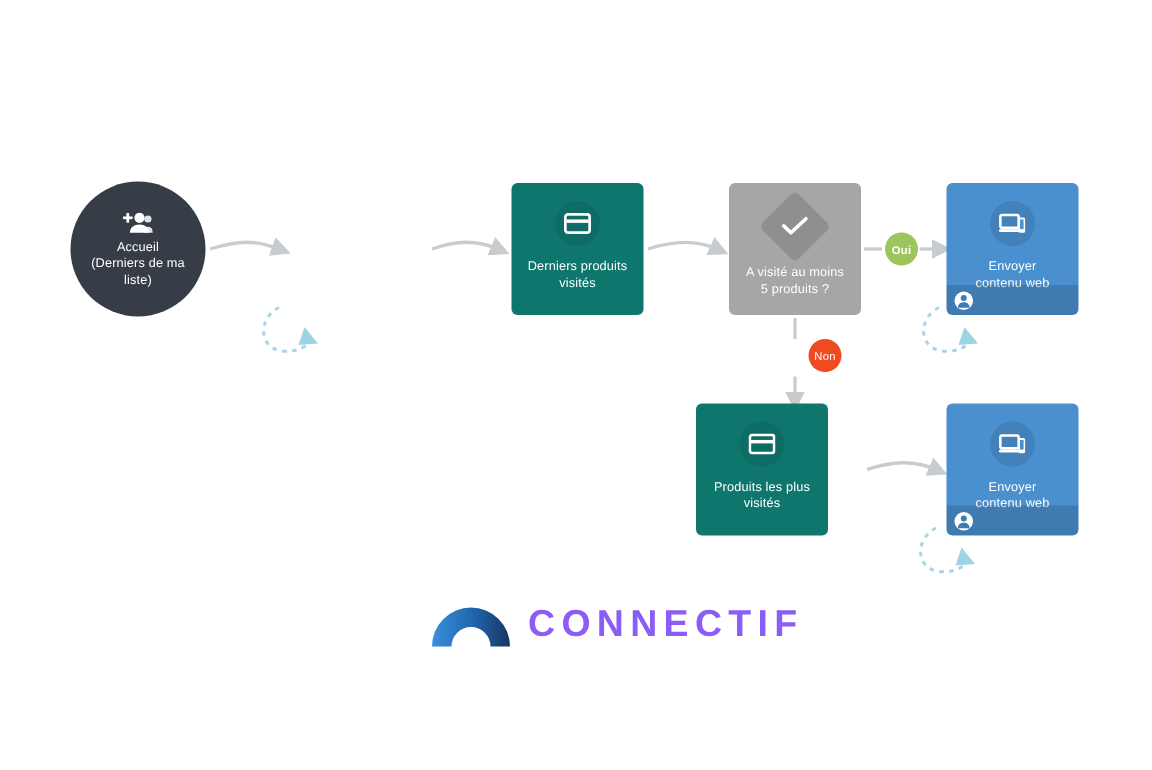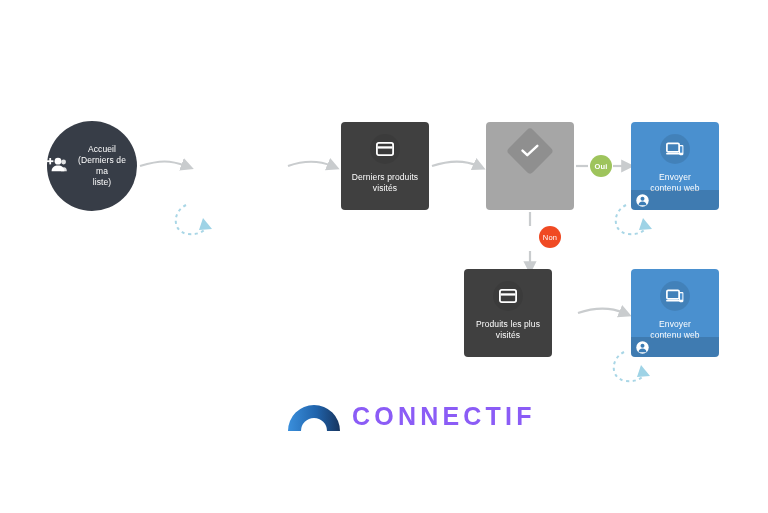--- a/index.html
+++ b/index.html
@@ -33,20 +33,21 @@
   }
 
   
   .start-node {
     position: absolute;
     width: 90px;
     height: 90px;
     border-radius: 50%;
     background: #373d47;
     display: flex;
+    flex-direction: column;
     align-items: center;
     justify-content: center;
     color: #ffffff;
     text-align: center;
     z-index: 5;
   }
   .start-node .sn-icon {
     margin-bottom: 3px;
     line-height: 0;
   }
@@ -64,21 +65,21 @@
     height: 88px;
     border-radius: 4px;
     color: #ffffff;
     z-index: 5;
     overflow: hidden;
     display: flex;
     flex-direction: column;
     align-items: center;
   }
   .node.blue   { background: #4a90cf; }
-  .node.purple { background: #404040; }
+  .node.purple { background: #0f766e; }
   .node.gray   { background: #a6a6a6; }
 
   .node .n-iconwrap {
     margin-top: 12px;
     width: 30px;
     height: 30px;
     border-radius: 6px;
     display: flex;
     align-items: center;
     justify-content: center;
@@ -233,20 +234,24 @@
       <div>visités</div>
     </div>
   </div>
 
   <div class="node gray" style="left:486px; top:122px;">
     <div class="n-iconwrap">
       <svg width="18" height="14" viewBox="0 0 18 14" xmlns="http://www.w3.org/2000/svg">
         <path d="M1.5,6.6 L6.3,11.2 L16.3,1.8" fill="none" stroke="#ffffff" stroke-width="2.4" stroke-linecap="round" stroke-linejoin="round"></path>
       </svg>
     </div>
+    <div class="n-label">
+      <div>A visité au moins</div>
+      <div>5 produits ?</div>
+    </div>
   </div>
 
   <div class="badge yes" style="left:590px; top:155px;">
     <span>Oui</span>
   </div>
 
   <div class="node blue" style="left:631px; top:122px;">
     <div class="n-iconwrap" style="border-radius:50%; background:rgba(0,0,0,0.10);">
       <svg width="18" height="14" viewBox="0 0 18 14" xmlns="http://www.w3.org/2000/svg">
         <rect x="0.9" y="1.3" width="12.2" height="8.6" rx="1.2" fill="none" stroke="#ffffff" stroke-width="1.7"></rect>

